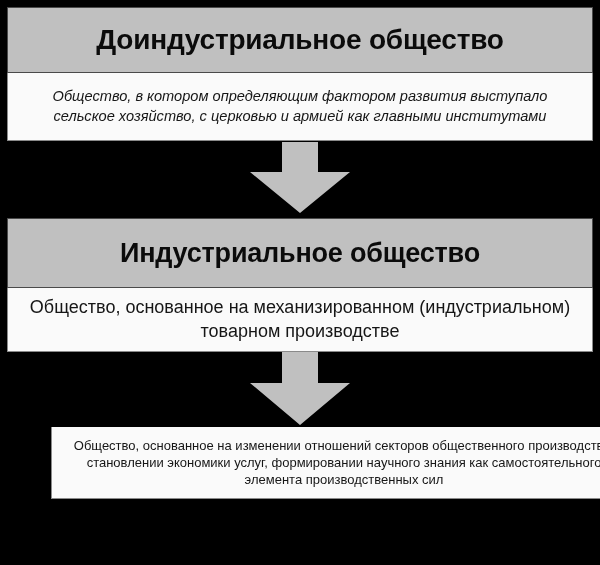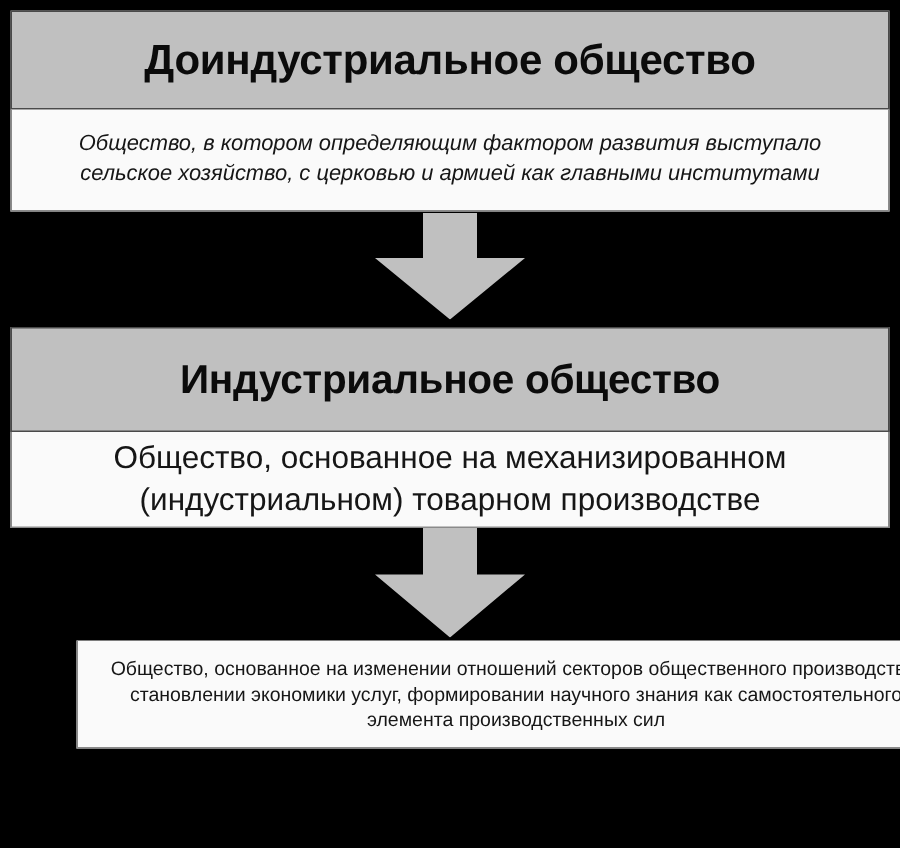--- a/index.html
+++ b/index.html
@@ -59,21 +59,21 @@
   }
 
   
   #stage-1 { top: 7px; }
   #stage-1 .stage-title { height: 66px; font-size: 28px; }
   #stage-1 .stage-desc  { height: 68px; font-size: 14.6px; font-style: italic; }
 
   
   #stage-2 { top: 218px; border-radius: 27px; }
   #stage-2 .stage-title { height: 70px; font-size: 27px; }
-  #stage-2 .stage-desc  { height: 64px; font-size: 21px; padding-left: 14px; }
+  #stage-2 .stage-desc  { height: 64px; font-size: 18px; padding-left: 14px; }
 
   
   #stage-3 { top: 427px; }
   #stage-3 .stage-title { height: 59px; font-size: 27px; }
   #stage-3 .stage-desc  { height: 72px; font-size: 13px; margin-left: 44px; }
 
   
   .arrow {
     position: absolute;
     left: 250px;

